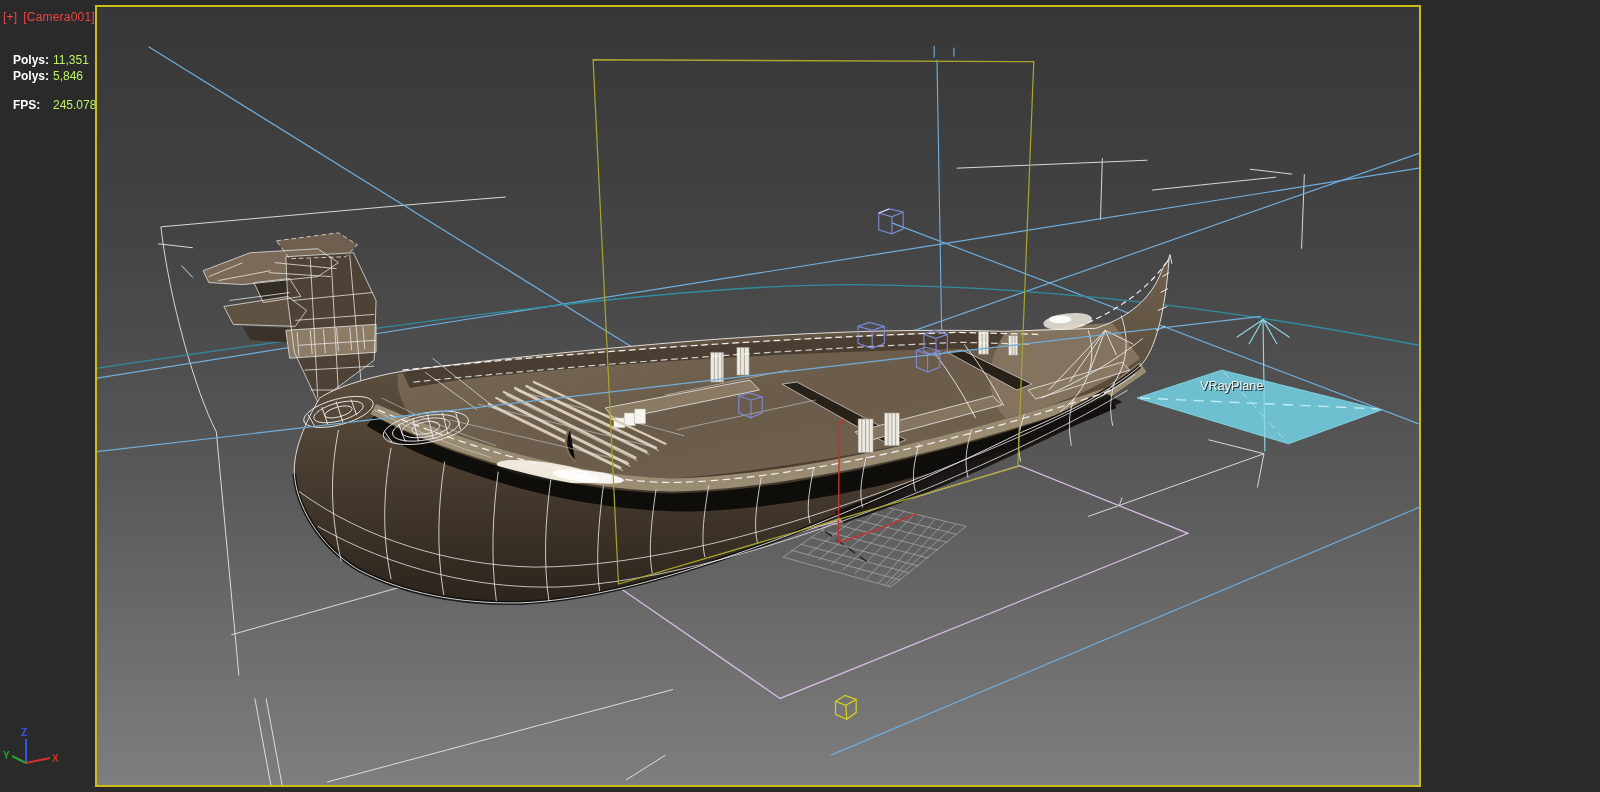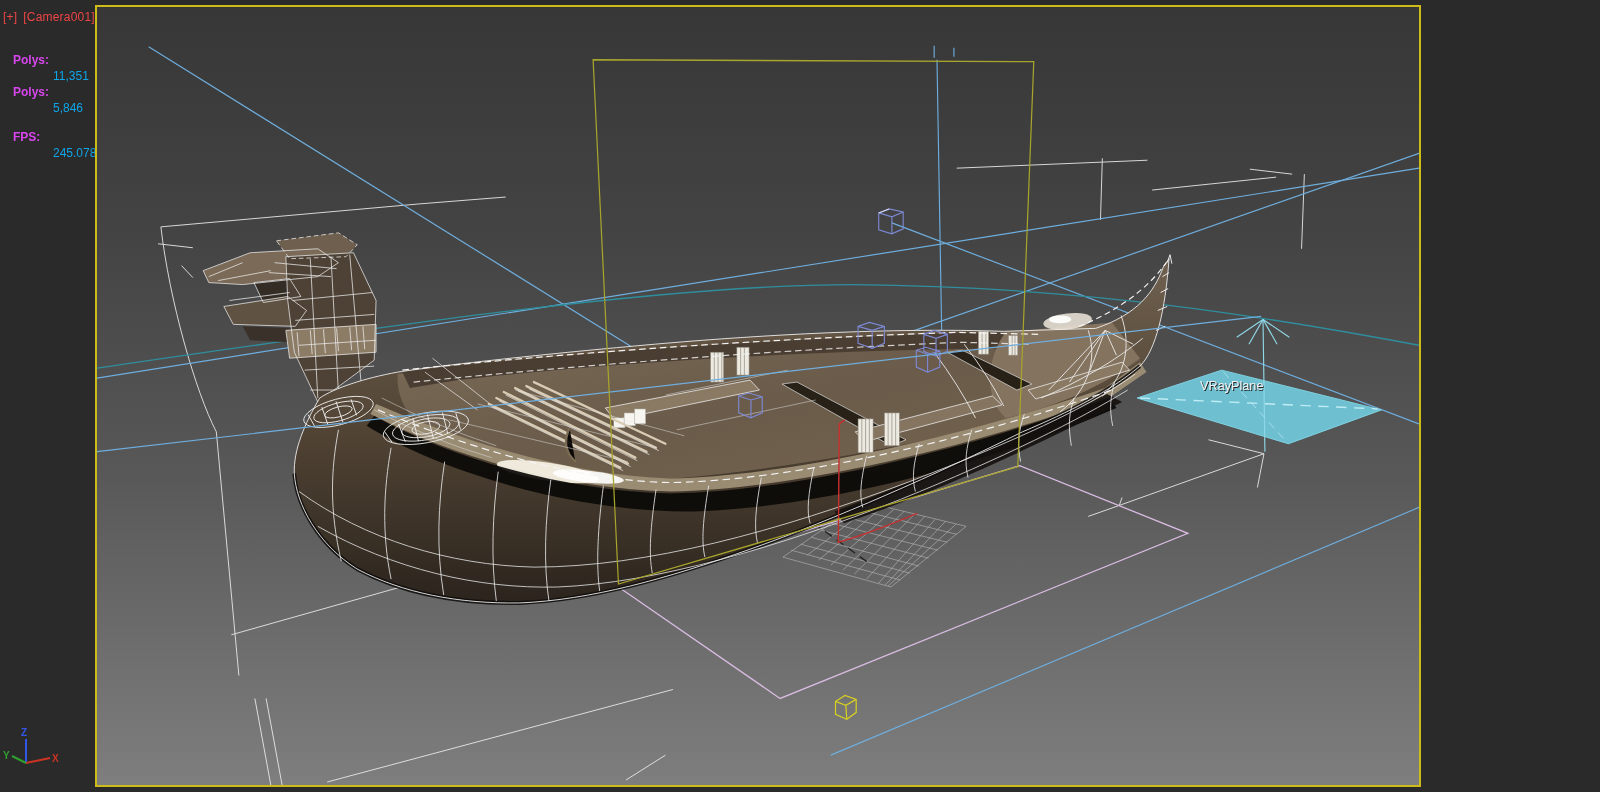--- a/index.html
+++ b/index.html
@@ -7,22 +7,22 @@
           background:#2A2A2A;font-family:"Liberation Sans",sans-serif;}
   
   #viewport{position:absolute;left:95px;top:5px;width:1326px;height:782px;
             border:2px solid #CDBB17;box-sizing:border-box;background:#3a3a3a;}
   #vp-svg{position:absolute;left:0;top:0;width:100%;height:100%;}
   #vp-label{position:absolute;left:3px;top:10px;color:#ef4444;font-size:12px;
             letter-spacing:.2px;cursor:default;white-space:nowrap;}
   #vp-label .plus{margin-right:6px;}
   #stats{position:absolute;left:13px;top:52px;font-size:12px;line-height:16px;}
   #stats .row{display:flex;}
-  #stats .lbl{color:#d946ef;font-weight:bold;width:40px;}
-  #stats .val{color:#0ea5e9;margin-top:16px;}
+  #stats .lbl{color:#ffffff;font-weight:bold;width:40px;}
+  #stats .val{color:#bef264;}
   #stats .fps-row{margin-top:13px;}
   #tripod{position:absolute;left:0px;top:722px;}
 </style>
 </head>
 <body>
 
 <div id="screen">
 
   <div id="vp-label">
     <span class="plus">[+]</span><span>[Camera001]</span>

